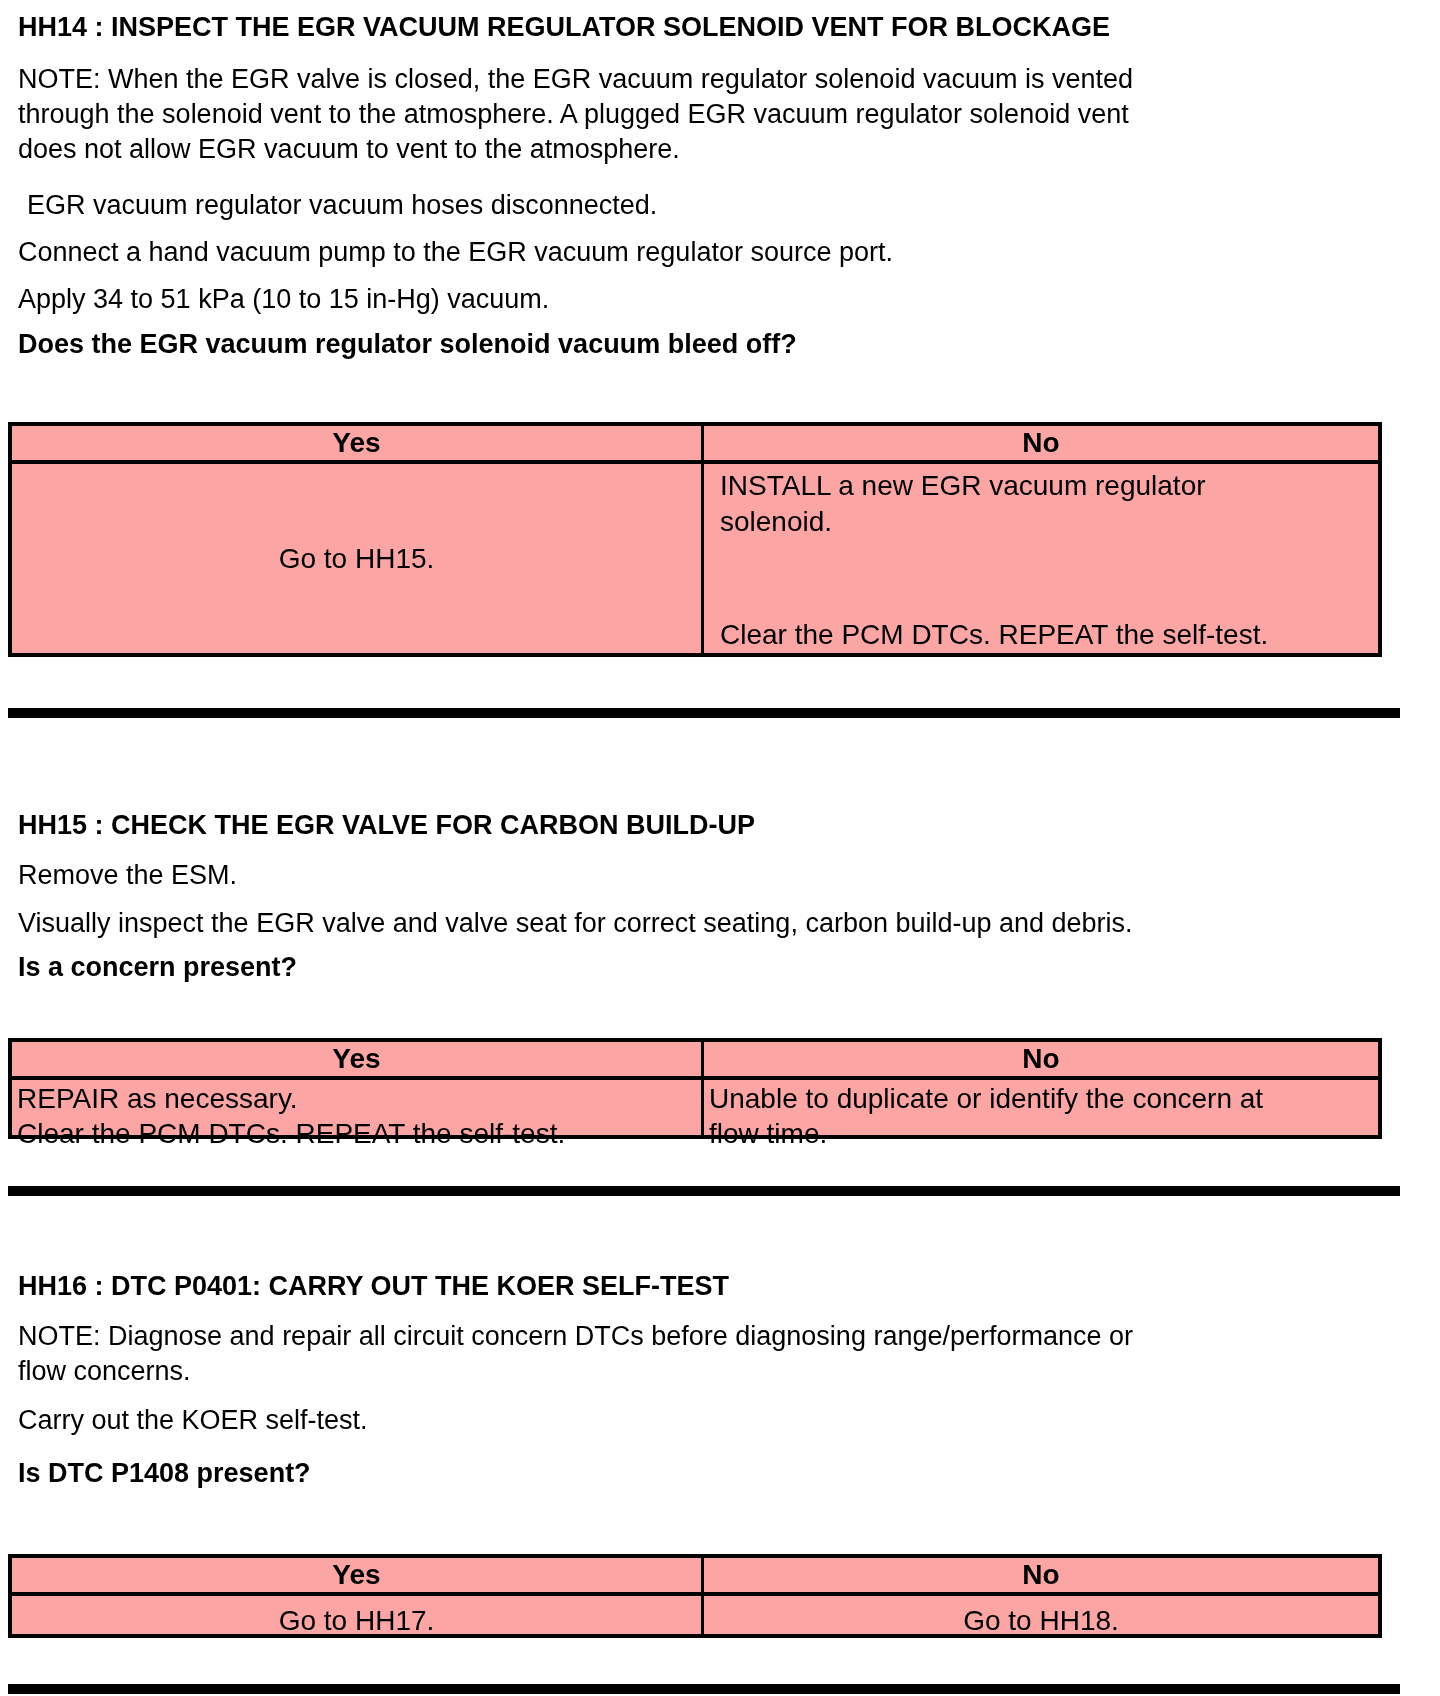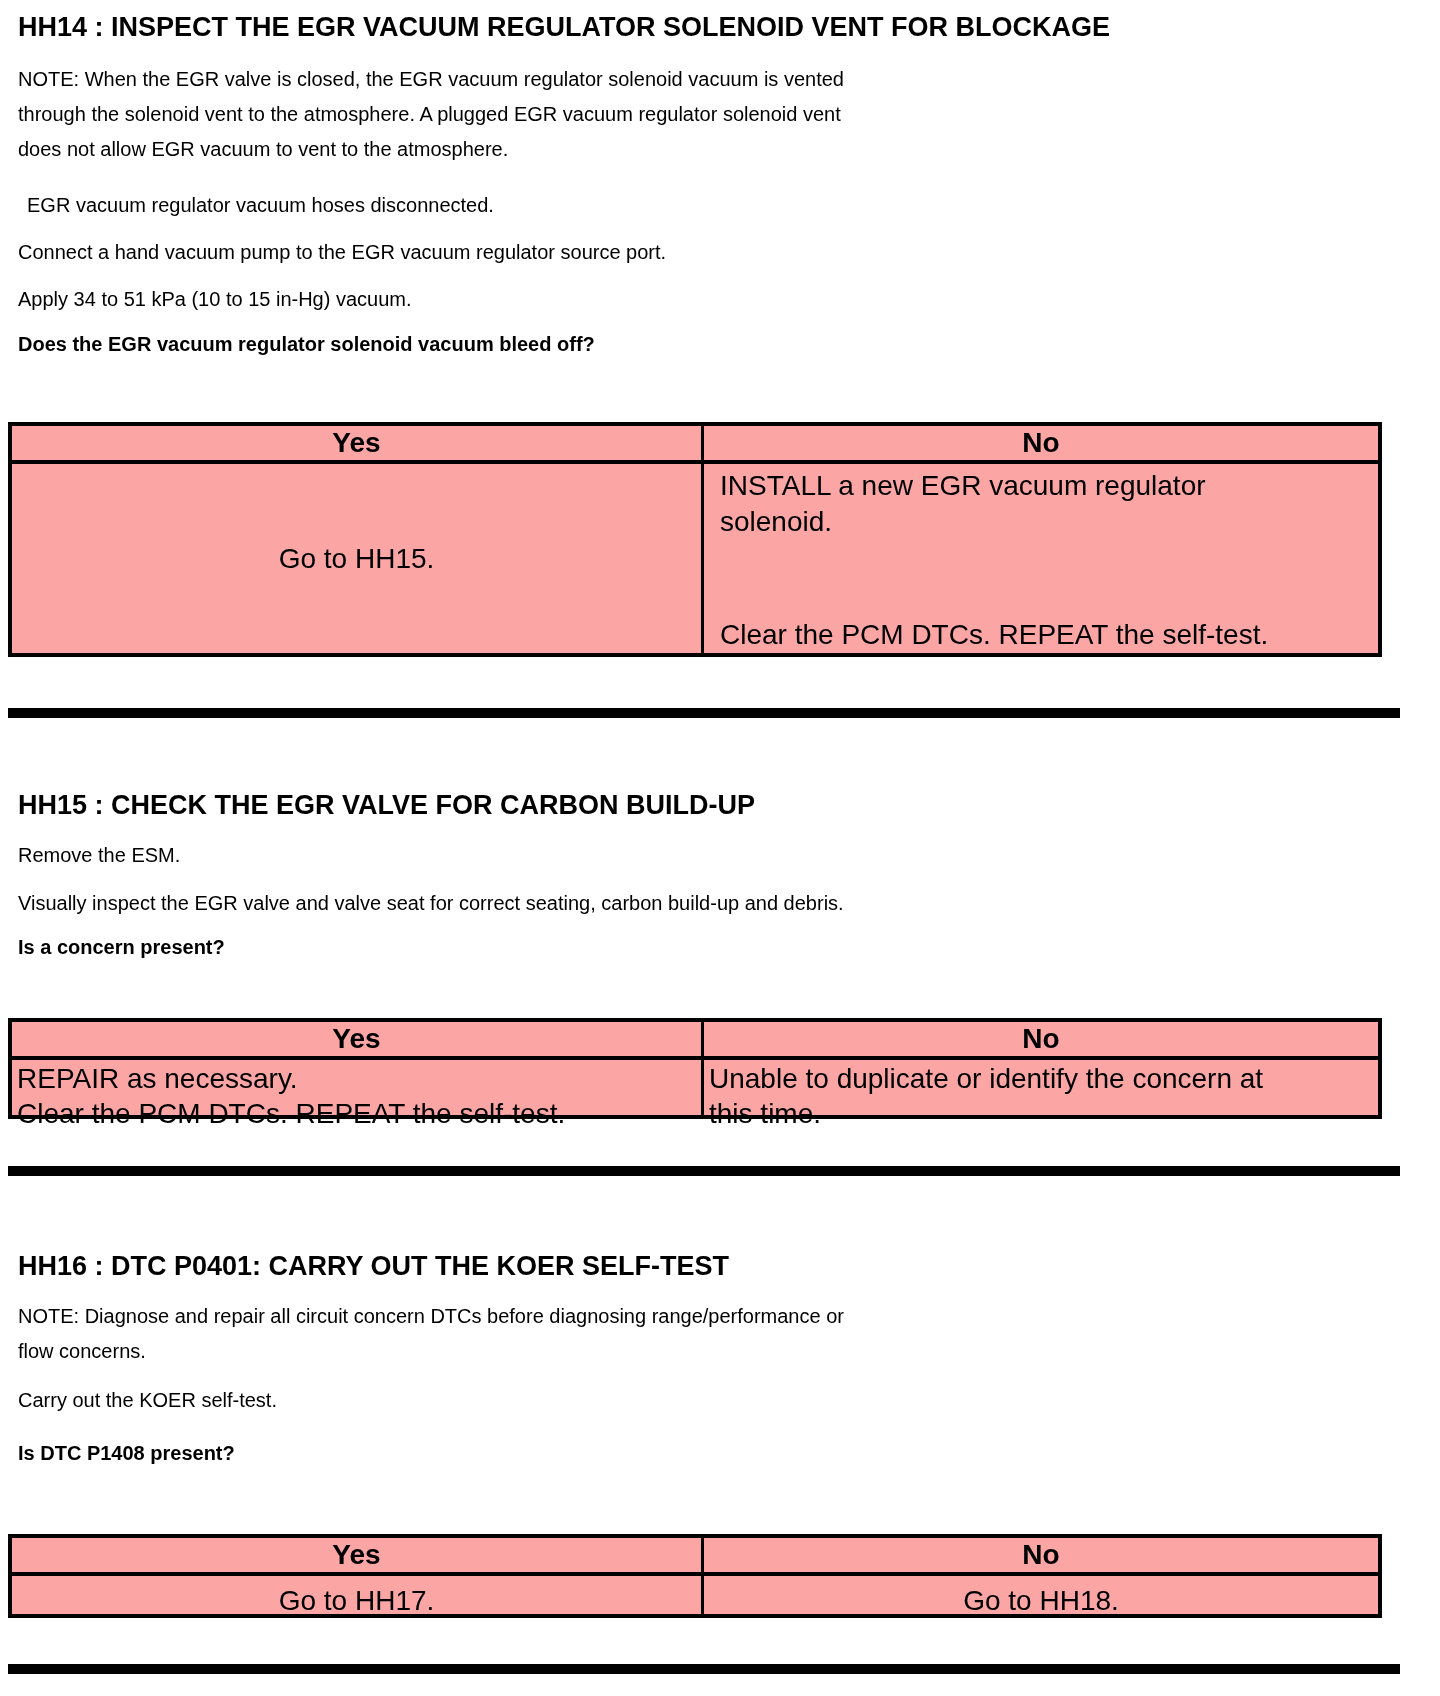--- a/index.html
+++ b/index.html
@@ -18,40 +18,40 @@
     padding: 12px 8px 0 8px;
   }
   .heading {
     font-size: 27px;
     font-weight: bold;
     line-height: 30px;
     margin: 0 0 0 10px;
     white-space: nowrap;
   }
   .para {
-    font-size: 20px;
+    font-size: 27px;
     line-height: 35px;
     margin-left: 10px;
   }
   .para .line { white-space: nowrap; }
   .step { white-space: nowrap; }
   .indent { margin-left: 19px; }
   .question { font-weight: bold; white-space: nowrap; }
 
   
   .s1-note  { margin-top: 20px; }
   .s1-step1 { margin-top: 21px; }
   .s1-step2 { margin-top: 12px; }
   .s1-step3 { margin-top: 12px; }
   .s1-q     { margin-top: 10px; }
   .s1-tbl   { margin-top: 60px; }
   .rule1    { margin-top: 51px; }
 
   
-  .s2-head  { margin-top: 72px; }
+  .s2-head  { margin-top: 92px; }
   .s2-step1 { margin-top: 18px; }
   .s2-step2 { margin-top: 13px; }
   .s2-q     { margin-top: 9px; }
   .s2-tbl   { margin-top: 53px; }
   .rule2    { margin-top: 47px; }
 
   
   .s3-head  { margin-top: 75px; }
   .s3-note  { margin-top: 18px; }
   .s3-step1 { margin-top: 14px; }
@@ -171,21 +171,21 @@
         <div class="td col-yes th">Yes</div>
         <div class="td col-no th">No</div>
       </div>
       <div class="tr t2-body">
         <div class="td col-yes t2-cell">
           <div class="line">REPAIR as necessary.</div>
           <div class="line">Clear the PCM DTCs. REPEAT the self-test.</div>
         </div>
         <div class="td col-no t2-cell">
           <div class="line">Unable to duplicate or identify the concern at</div>
-          <div class="line">this time.</div>
+          <div class="line">flow time.</div>
         </div>
       </div>
     </div>
   </section>
 
   <div class="rule rule2"></div>
 
   <section>
     <h1 class="heading s3-head">HH16 : DTC P0401: CARRY OUT THE KOER SELF-TEST</h1>
 

